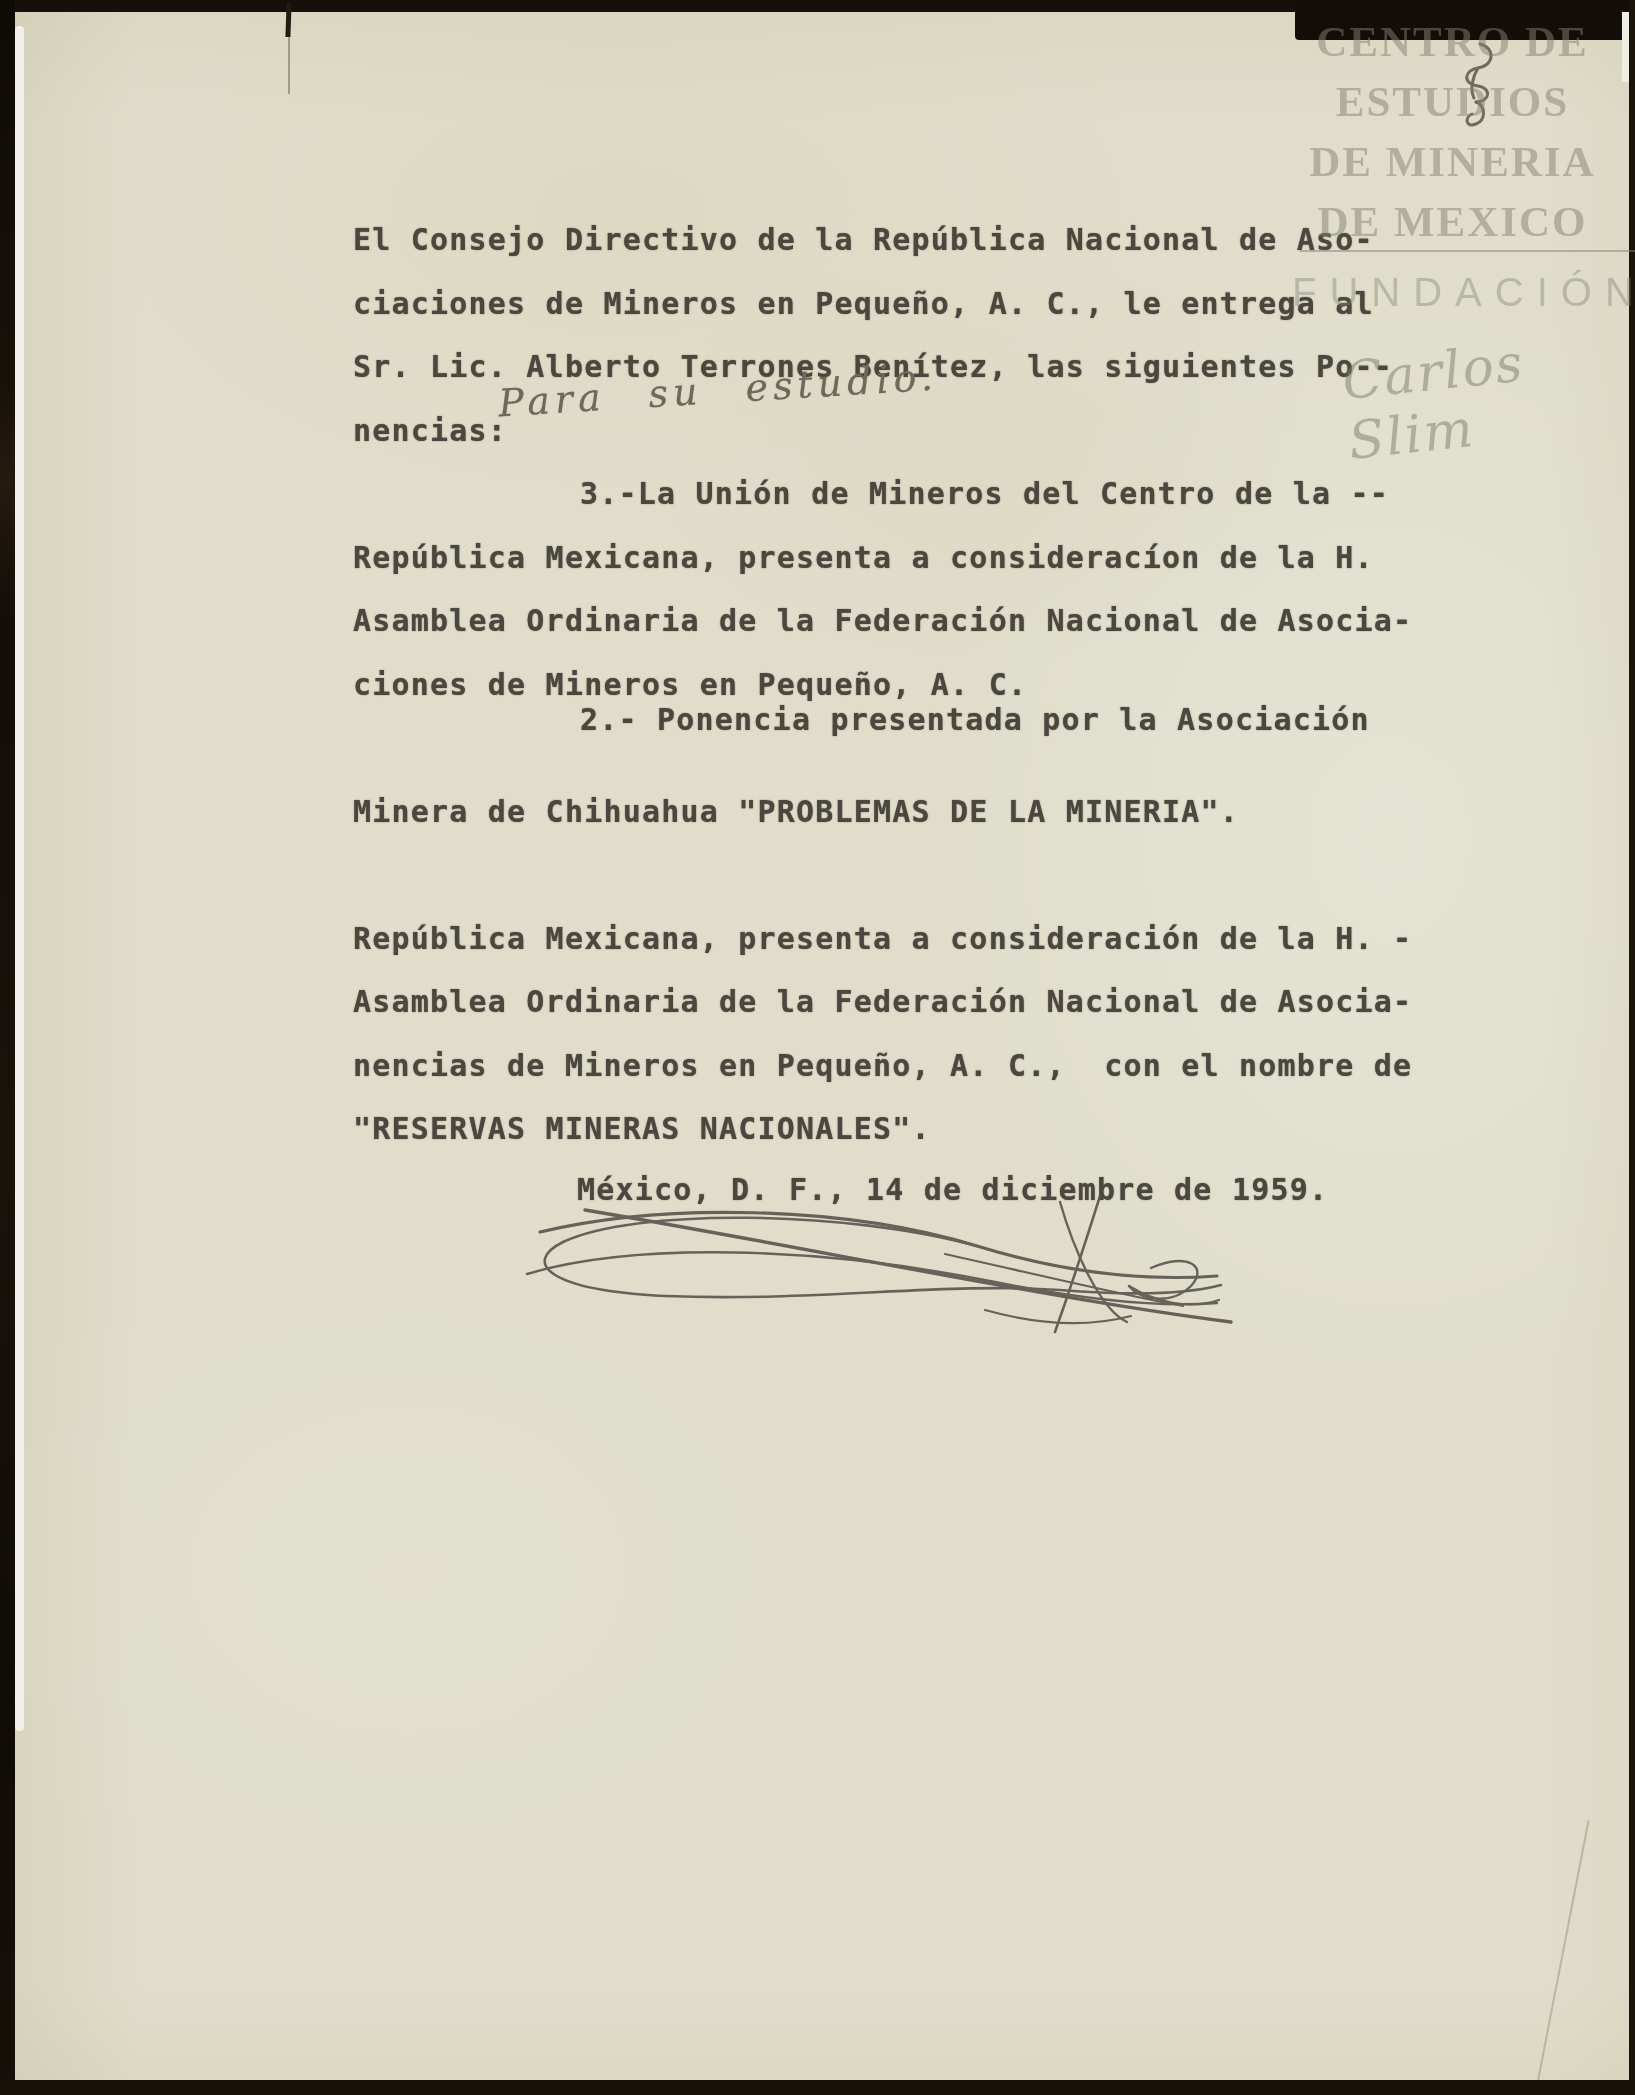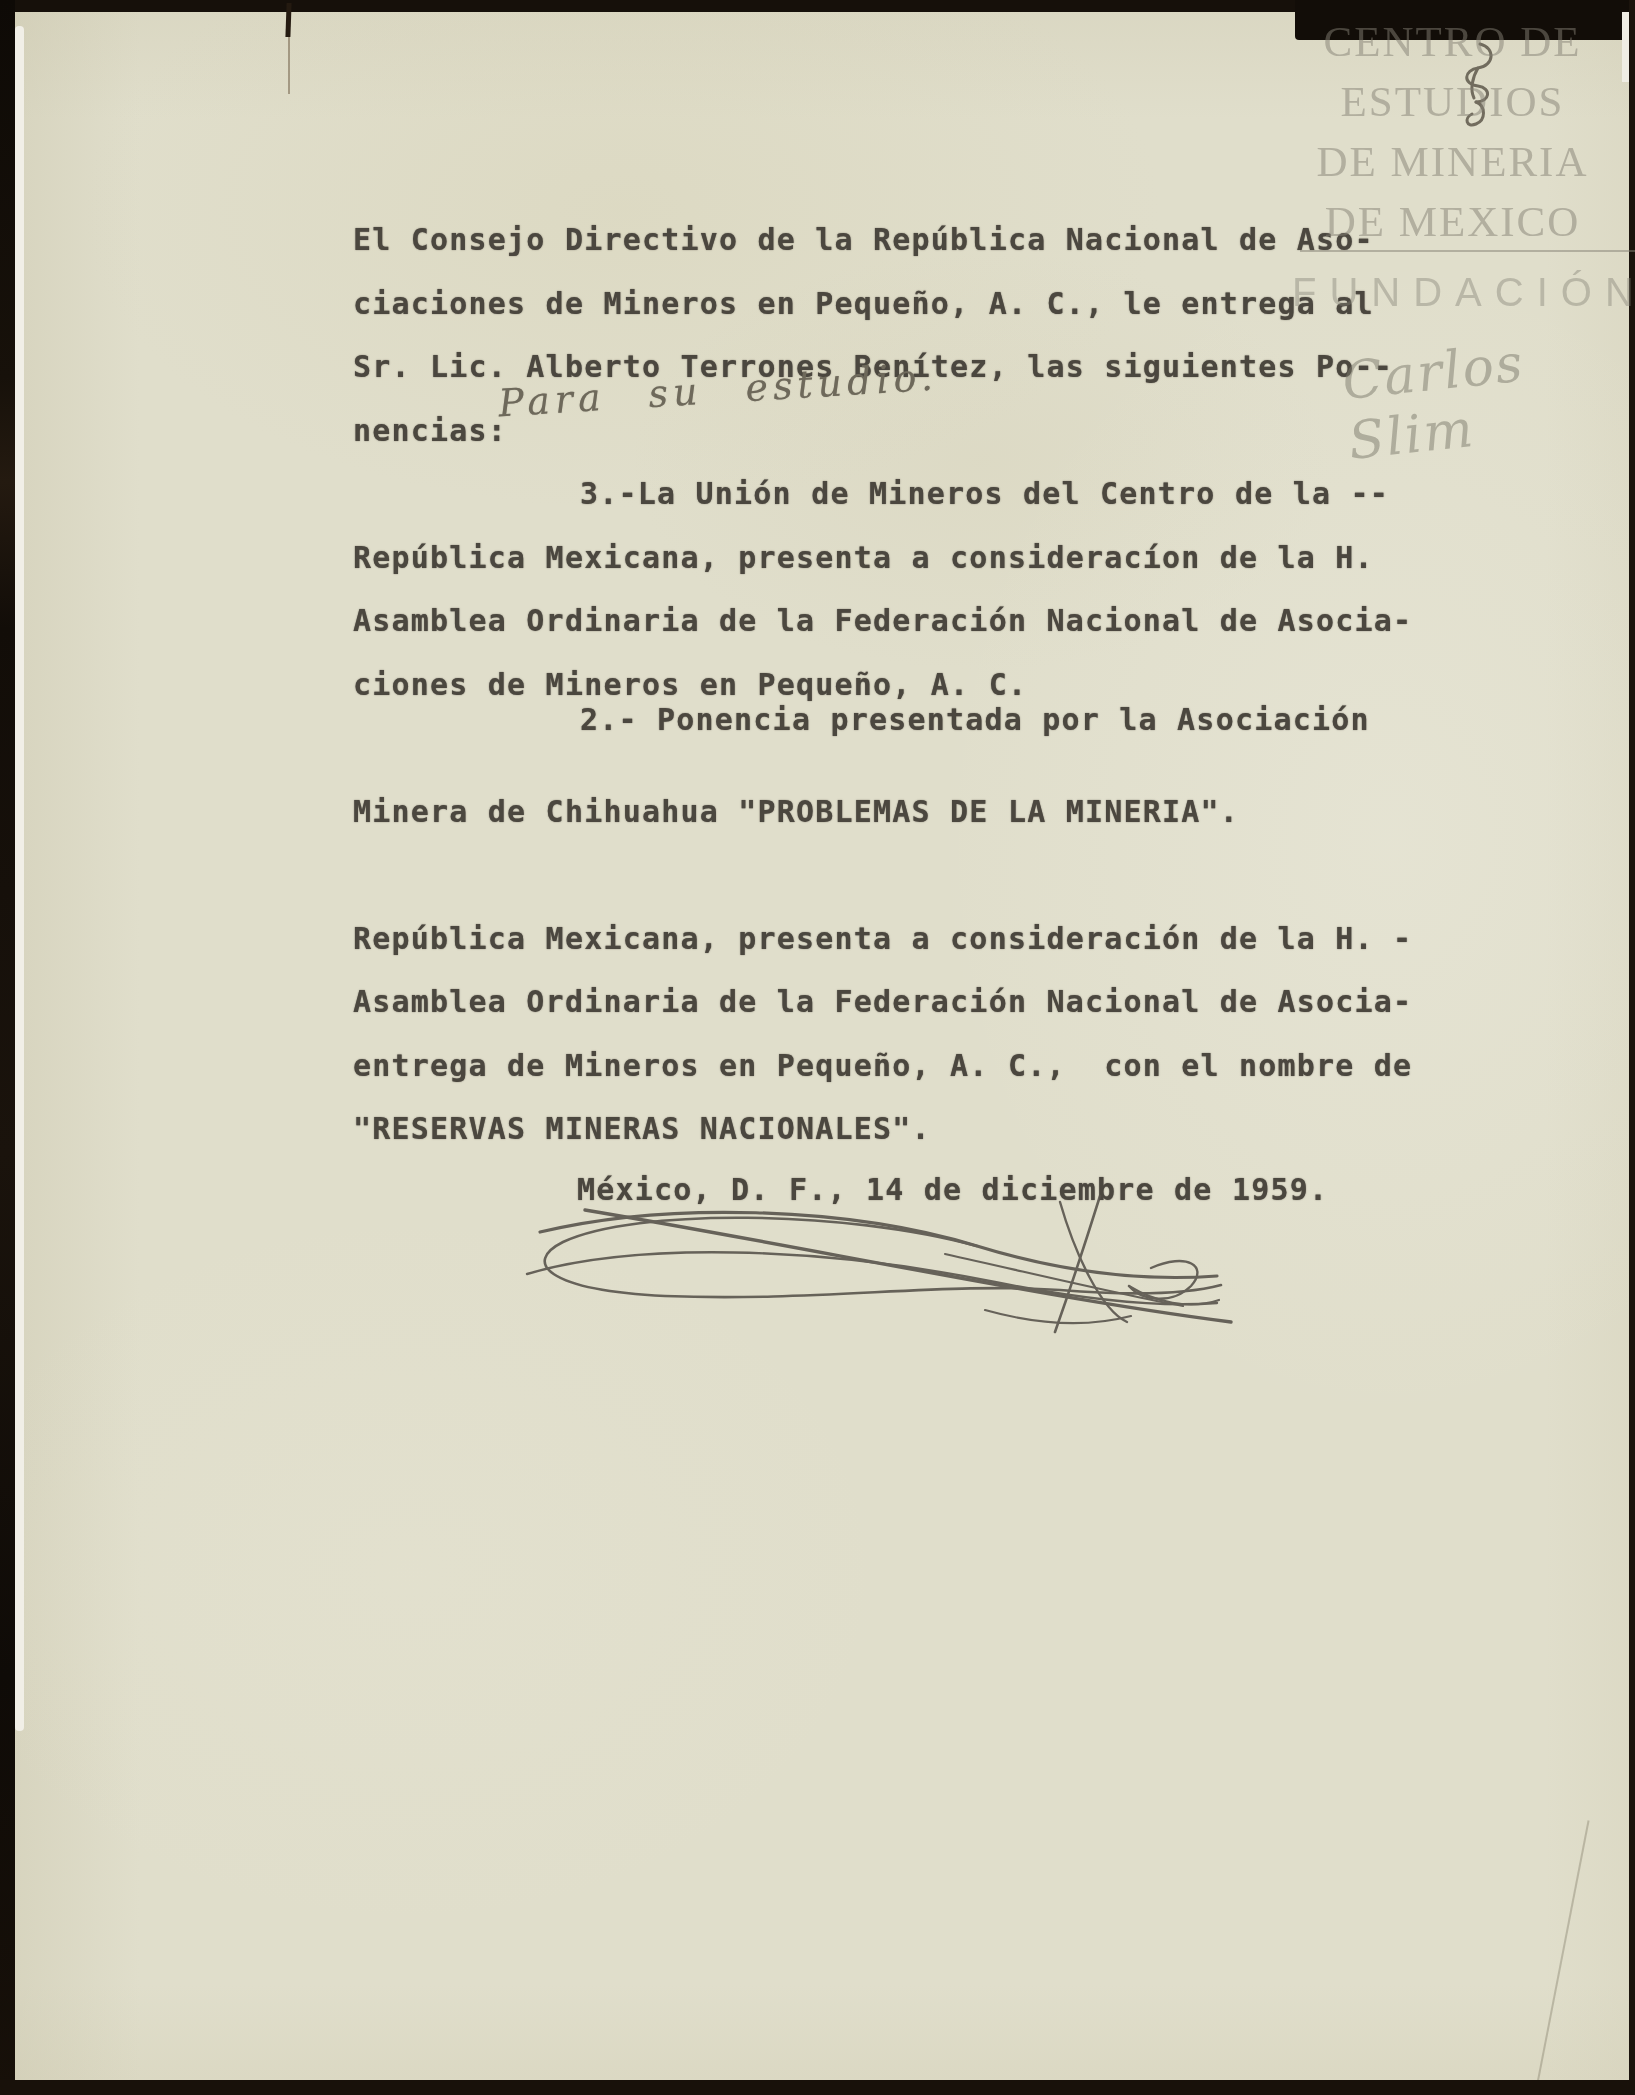--- a/index.html
+++ b/index.html
@@ -48,20 +48,21 @@
   .tear-tail{position:absolute; left:288px; top:36px; width:2px; height:58px; background:rgba(94,74,48,0.45); z-index:4;}
   .crease{position:absolute; left:1562px; top:1818px; width:2px; height:268px; background:rgba(100,94,72,0.30); transform:rotate(11deg); z-index:2;}
 
   
   .wm{position:absolute; z-index:6; pointer-events:none;}
   .wm-block{
     left:1270px; top:12px; width:365px; text-align:center;
     font-family:"Liberation Serif","DejaVu Serif",serif;
     font-size:43px; line-height:60px; letter-spacing:2px;
     color:rgba(131,128,116,0.50);
+    font-weight:bold;
   }
   .wm-rule{left:1300px; top:250px; width:335px; height:2px; background:rgba(131,128,116,0.5);}
   .wm-fund{
     left:1292px; top:270px;
     font-family:"Liberation Sans","DejaVu Sans",sans-serif;
     font-size:40px; letter-spacing:13px; color:rgba(131,128,116,0.42);
   }
   .wm-slim{
     left:1345px; top:336px;
     font-family:"DejaVu Serif", serif; font-style:italic;
@@ -79,21 +80,21 @@
   <div class="tl" style="left:353px; top:349px">Sr. Lic. Alberto Terrones Benítez, las siguientes Po--</div>
   <div class="tl" style="left:353px; top:413px">nencias:</div>
   <div class="tl" style="left:580px; top:476px">3.-La Unión de Mineros del Centro de la --</div>
   <div class="tl" style="left:353px; top:540px">República Mexicana, presenta a consideracíon de la H.</div>
   <div class="tl" style="left:353px; top:603px">Asamblea Ordinaria de la Federación Nacional de Asocia-</div>
   <div class="tl" style="left:353px; top:667px">ciones de Mineros en Pequeño, A. C.</div>
   <div class="tl" style="left:580px; top:702px">2.- Ponencia presentada por la Asociación</div>
   <div class="tl" style="left:353px; top:794px">Minera de Chihuahua "PROBLEMAS DE LA MINERIA".</div>
   <div class="tl" style="left:353px; top:921px">República Mexicana, presenta a consideración de la H. -</div>
   <div class="tl" style="left:353px; top:984px">Asamblea Ordinaria de la Federación Nacional de Asocia-</div>
-  <div class="tl" style="left:353px; top:1048px">entrega de Mineros en Pequeño, A. C.,  con el nombre de</div>
+  <div class="tl" style="left:353px; top:1048px">nencias de Mineros en Pequeño, A. C.,  con el nombre de</div>
   <div class="tl" style="left:353px; top:1111px">"RESERVAS MINERAS NACIONALES".</div>
   <div class="tl" style="left:577px; top:1172px">México, D. F., 14 de diciembre de 1959.</div>
 
   <div class="hand-note">Para su estudio.</div>
 
   <svg class="sig-svg" width="730" height="155" viewBox="0 0 730 155">
     <g fill="none" stroke="#56514a" stroke-linecap="round" opacity="0.88">
       <path stroke-width="3.2" d="M25,42 C150,12 330,16 462,56 C540,80 620,92 702,86"></path>
       <path stroke-width="2.6" d="M462,56 C330,20 120,18 48,52 C8,72 30,100 150,106 C300,112 430,92 545,100 C620,106 672,104 706,95"></path>
       <path stroke-width="3.4" d="M70,20 C280,55 540,110 716,132"></path>

